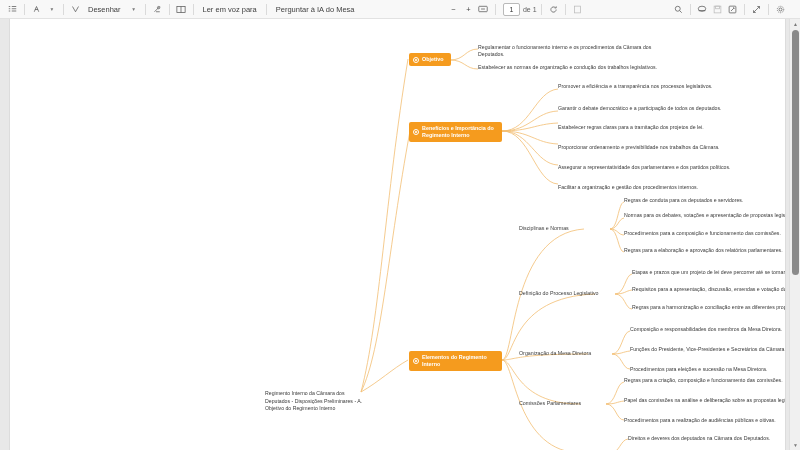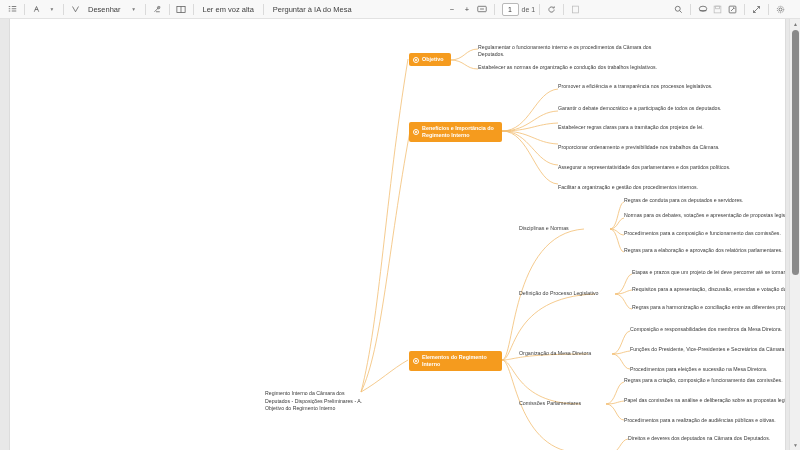--- a/index.html
+++ b/index.html
@@ -168,21 +168,21 @@
         </svg>
     </div>
     <div class="tb-sep"></div>
     <div class="tb-btn tb-ico">
       <svg width="10" height="9" viewBox="0 0 13 12">
           <rect x="1" y="2" width="11" height="8" fill="none" stroke="#5a5a5a" stroke-width="1"></rect>
           <path d="M6.5 2v8" stroke="#5a5a5a" stroke-width="1"></path>
         </svg>
     </div>
     <div class="tb-sep"></div>
-    <div class="tb-btn text">Ler em voz alta</div>
+    <div class="tb-btn text">Ler em voz para</div>
     <div class="tb-sep"></div>
     <div class="tb-btn text">Perguntar à IA do Mesa</div>
   </div>
 
   <div class="tb-mid">
     <div class="tb-btn text">−</div>
     <div class="tb-btn text">+</div>
     <div class="tb-btn tb-ico">
       <svg width="10" height="8" viewBox="0 0 13 10">
           <rect x="1" y="1.5" width="11" height="7" rx="1" fill="none" stroke="#5a5a5a" stroke-width="1"></rect>

